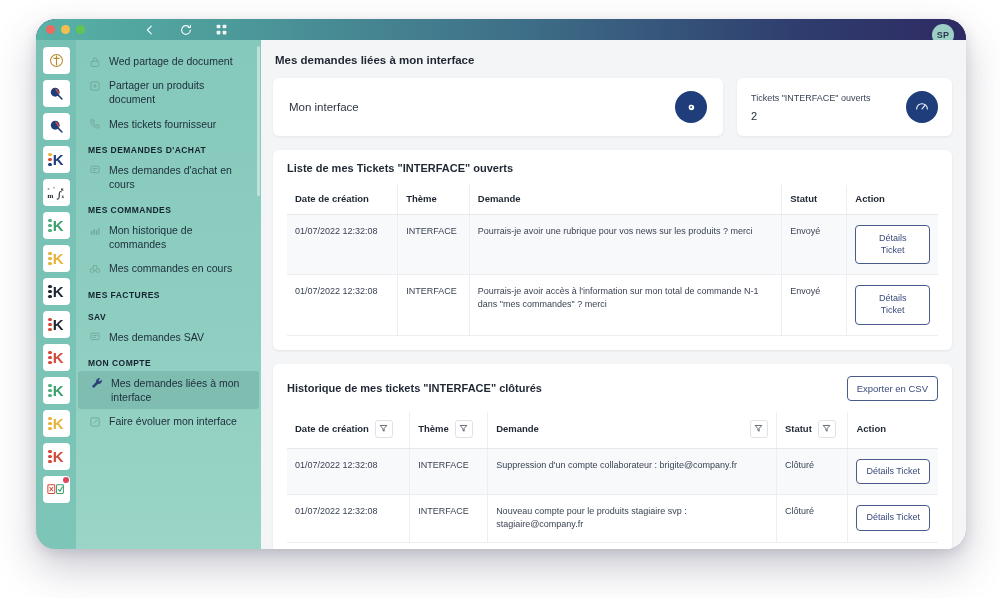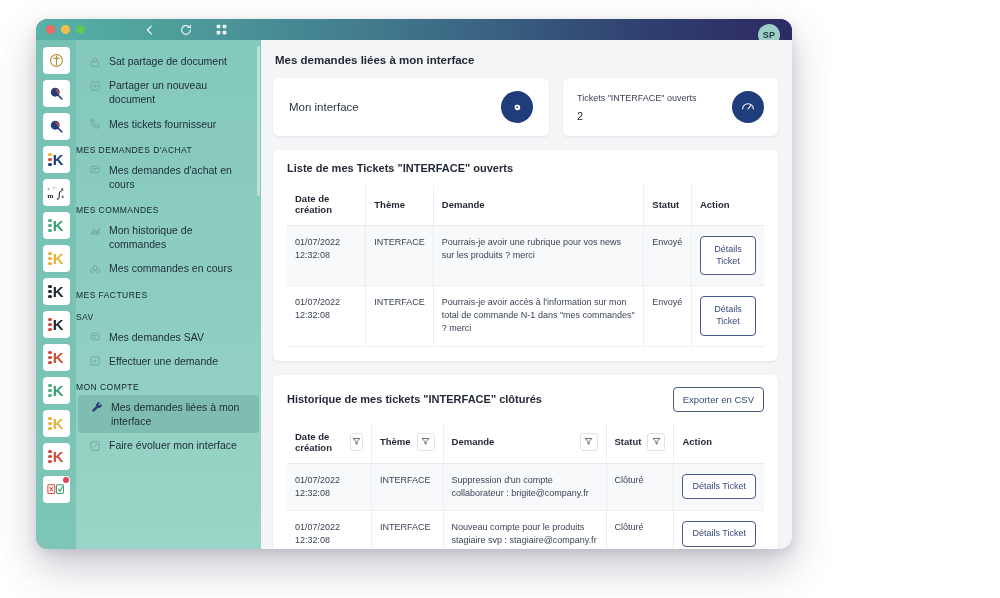--- a/index.html
+++ b/index.html
@@ -7,22 +7,22 @@
     width: 1000px; height: 598px;
     background: #ffffff;
     font-family: "Liberation Sans", sans-serif;
     overflow: hidden;
   }
 
   
   .window {
     position: absolute;
     left: 36px; top: 19px;
-    width: 756px; height: 530px;
-    border-radius: 12px;
+    width: 930px; height: 530px;
+    border-radius: 20px;
     background: #2e2a63;
     box-shadow: 0 18px 40px rgba(60,60,90,0.28), 0 4px 12px rgba(60,60,90,0.15);
     overflow: hidden;
   }
   .titlebar {
     position: absolute; left: 0; top: 0;
     width: 100%; height: 21px;
     background: linear-gradient(90deg, #58b2a6 0%, #4e9e9c 18%, #3e6f88 52%, #2f3d6e 82%, #2e2a63 100%);
     display: flex; align-items: center;
   }
@@ -102,22 +102,22 @@
   }
   .nav-item.active .nav-ico svg { stroke: #2b3a7a; fill: #2b3a7a; }
   .nav-ico {
     width: 13px; height: 13px; flex: 0 0 13px;
     margin-top: 1px;
     display: flex; align-items: center; justify-content: center;
   }
   .nav-ico svg { display: block; }
   .nav-label { flex: 1; }
   .nav-section {
-    font-size: 8.5px; font-weight: 400; letter-spacing: .45px;
-    color: #15222f; padding: 9px 10px 3px 0;
+    font-size: 8.5px; font-weight: 700; letter-spacing: .45px;
+    color: #15222f; padding: 9px 10px 3px 12px;
     text-transform: uppercase;
   }
   .sb-scroll {
     position: absolute; right: 1px; top: 6px;
     width: 3px; height: 150px; border-radius: 2px;
     background: rgba(255,255,255,0.45);
   }
 
   
   .main {
@@ -380,30 +380,30 @@
     <div class="sidebar">
       <div class="sb-scroll"></div>
 
       <div class="nav-item">
         <span class="nav-ico">
           <svg viewBox="0 0 16 16" width="12" height="12" fill="none" stroke="#6fa79b" stroke-width="1.2">
               <rect x="3" y="7" width="10" height="7" rx="1.2"></rect>
               <path d="M5.5 7V5a2.5 2.5 0 0 1 5 0v2"></path>
             </svg>
         </span>
-        <span class="nav-label">Sat partage de document</span>
+        <span class="nav-label">Wed partage de document</span>
       </div>
       <div class="nav-item">
         <span class="nav-ico">
           <svg viewBox="0 0 16 16" width="12" height="12" fill="none" stroke="#6fa79b" stroke-width="1.2">
               <rect x="2.5" y="2.5" width="11" height="11" rx="1.5"></rect>
               <path d="M8 5.5v5M5.5 8h5"></path>
             </svg>
         </span>
-        <span class="nav-label">Partager un nouveau document</span>
+        <span class="nav-label">Partager un produits document</span>
       </div>
       <div class="nav-item">
         <span class="nav-ico">
           <svg viewBox="0 0 16 16" width="12" height="12" fill="none" stroke="#6fa79b" stroke-width="1.3" stroke-linecap="round">
               <path d="M4 2.5 6 2.5 7 5.5 5.6 6.6a8 8 0 0 0 3.8 3.8L10.5 9l3 1v2c0 .8-.7 1.5-1.5 1.4C6.8 13 3 9.2 2.6 4 2.5 3.2 3.2 2.5 4 2.5z"></path>
             </svg>
         </span>
         <span class="nav-label">Mes tickets fournisseur</span>
       </div>
 
@@ -445,29 +445,20 @@
 
       <div class="nav-section">SAV</div>
       <div class="nav-item">
         <span class="nav-ico">
           <svg viewBox="0 0 16 16" width="12" height="12" fill="none" stroke="#6fa79b" stroke-width="1.2">
               <rect x="2.5" y="3" width="11" height="8.5" rx="1.3"></rect>
               <path d="M5 6h6M5 8.5h4"></path>
             </svg>
         </span>
         <span class="nav-label">Mes demandes SAV</span>
-      </div>
-      <div class="nav-item">
-        <span class="nav-ico">
-          <svg viewBox="0 0 16 16" width="12" height="12" fill="none" stroke="#6fa79b" stroke-width="1.2">
-              <rect x="2.5" y="2.5" width="11" height="11" rx="1.5"></rect>
-              <path d="M8 5.5v5M5.5 8h5"></path>
-            </svg>
-        </span>
-        <span class="nav-label">Effectuer une demande</span>
       </div>
 
       <div class="nav-section">MON COMPTE</div>
       <div class="nav-item active">
         <span class="nav-ico">
           <svg viewBox="0 0 16 16" width="12" height="12" fill="#2b3a7a">
               <path d="M11.6 2.2a3.6 3.6 0 0 0-4.3 4.6L2.6 11.5a1.3 1.3 0 0 0 1.9 1.9l4.7-4.7a3.6 3.6 0 0 0 4.6-4.3l-2 2-1.8-.5-.5-1.8z"></path>
             </svg>
         </span>
         <span class="nav-label">Mes demandes liées à mon interface</span>

